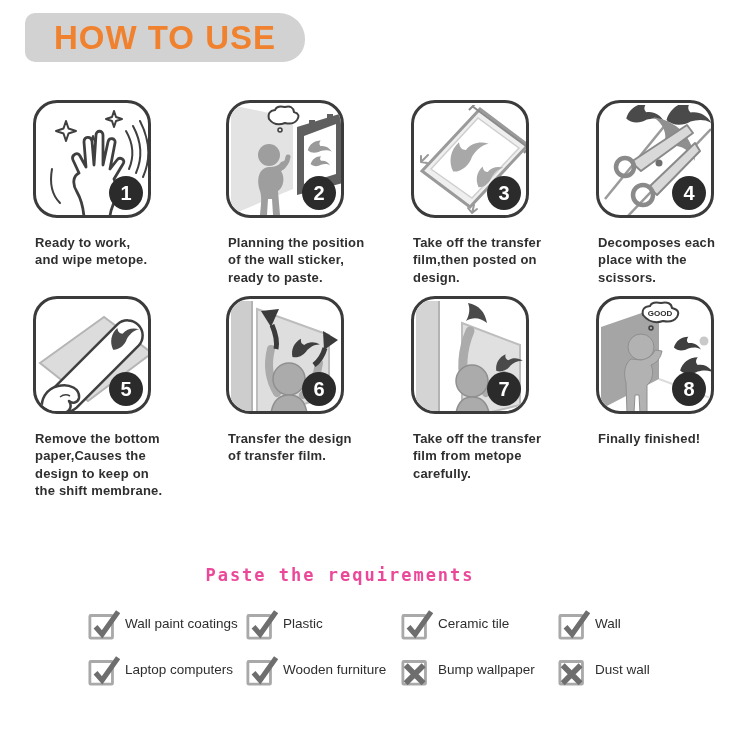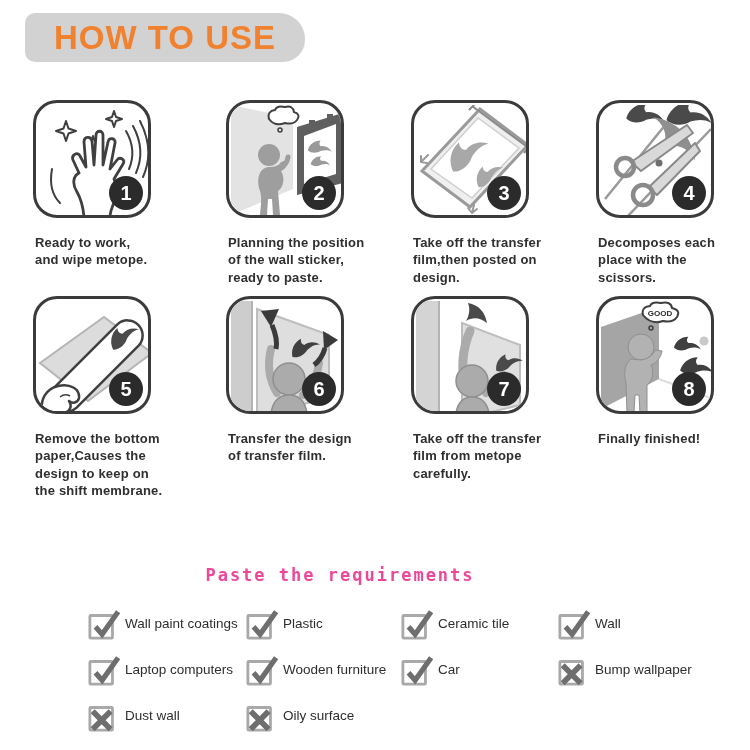--- a/index.html
+++ b/index.html
@@ -305,52 +305,32 @@
     <span class="req-mark is-check">
         <svg viewBox="0 0 34 32">
           <rect x="2" y="7" width="24" height="24" rx="1" fill="#fff" stroke="#a9a9a9" stroke-width="3"></rect>
           <path class="glyph-check" d="M8,19 L15,27 L32,3" stroke="#6e6e6e" stroke-width="5.5" fill="none"></path>
           <path class="glyph-cross" d="M5,11 L24,30 M24,11 L5,30" stroke="#6e6e6e" stroke-width="6" fill="none"></path>
         </svg>
       </span>
     <span class="req-label">Wooden furniture</span>
   </div>
   <div class="req-item">
-    <span class="req-mark is-check">
-        <svg viewBox="0 0 34 32">
-          <rect x="2" y="7" width="24" height="24" rx="1" fill="#fff" stroke="#a9a9a9" stroke-width="3"></rect>
-          <path class="glyph-check" d="M8,19 L15,27 L32,3" stroke="#6e6e6e" stroke-width="5.5" fill="none"></path>
-          <path class="glyph-cross" d="M5,11 L24,30 M24,11 L5,30" stroke="#6e6e6e" stroke-width="6" fill="none"></path>
-        </svg>
-      </span>
-    <span class="req-label">Car</span>
-  </div>
-  <div class="req-item">
     <span class="req-mark is-cross">
         <svg viewBox="0 0 34 32">
           <rect x="2" y="7" width="24" height="24" rx="1" fill="#fff" stroke="#a9a9a9" stroke-width="3"></rect>
           <path class="glyph-check" d="M8,19 L15,27 L32,3" stroke="#6e6e6e" stroke-width="5.5" fill="none"></path>
           <path class="glyph-cross" d="M5,11 L24,30 M24,11 L5,30" stroke="#6e6e6e" stroke-width="6" fill="none"></path>
         </svg>
       </span>
     <span class="req-label">Bump wallpaper</span>
   </div>
   <div class="req-item">
     <span class="req-mark is-cross">
         <svg viewBox="0 0 34 32">
           <rect x="2" y="7" width="24" height="24" rx="1" fill="#fff" stroke="#a9a9a9" stroke-width="3"></rect>
           <path class="glyph-check" d="M8,19 L15,27 L32,3" stroke="#6e6e6e" stroke-width="5.5" fill="none"></path>
           <path class="glyph-cross" d="M5,11 L24,30 M24,11 L5,30" stroke="#6e6e6e" stroke-width="6" fill="none"></path>
         </svg>
       </span>
     <span class="req-label">Dust wall</span>
   </div>
-  <div class="req-item">
-    <span class="req-mark is-cross">
-        <svg viewBox="0 0 34 32">
-          <rect x="2" y="7" width="24" height="24" rx="1" fill="#fff" stroke="#a9a9a9" stroke-width="3"></rect>
-          <path class="glyph-check" d="M8,19 L15,27 L32,3" stroke="#6e6e6e" stroke-width="5.5" fill="none"></path>
-          <path class="glyph-cross" d="M5,11 L24,30 M24,11 L5,30" stroke="#6e6e6e" stroke-width="6" fill="none"></path>
-        </svg>
-      </span>
-    <span class="req-label">Oily surface</span>
-  </div>
 </div>
 
 </body></html>

